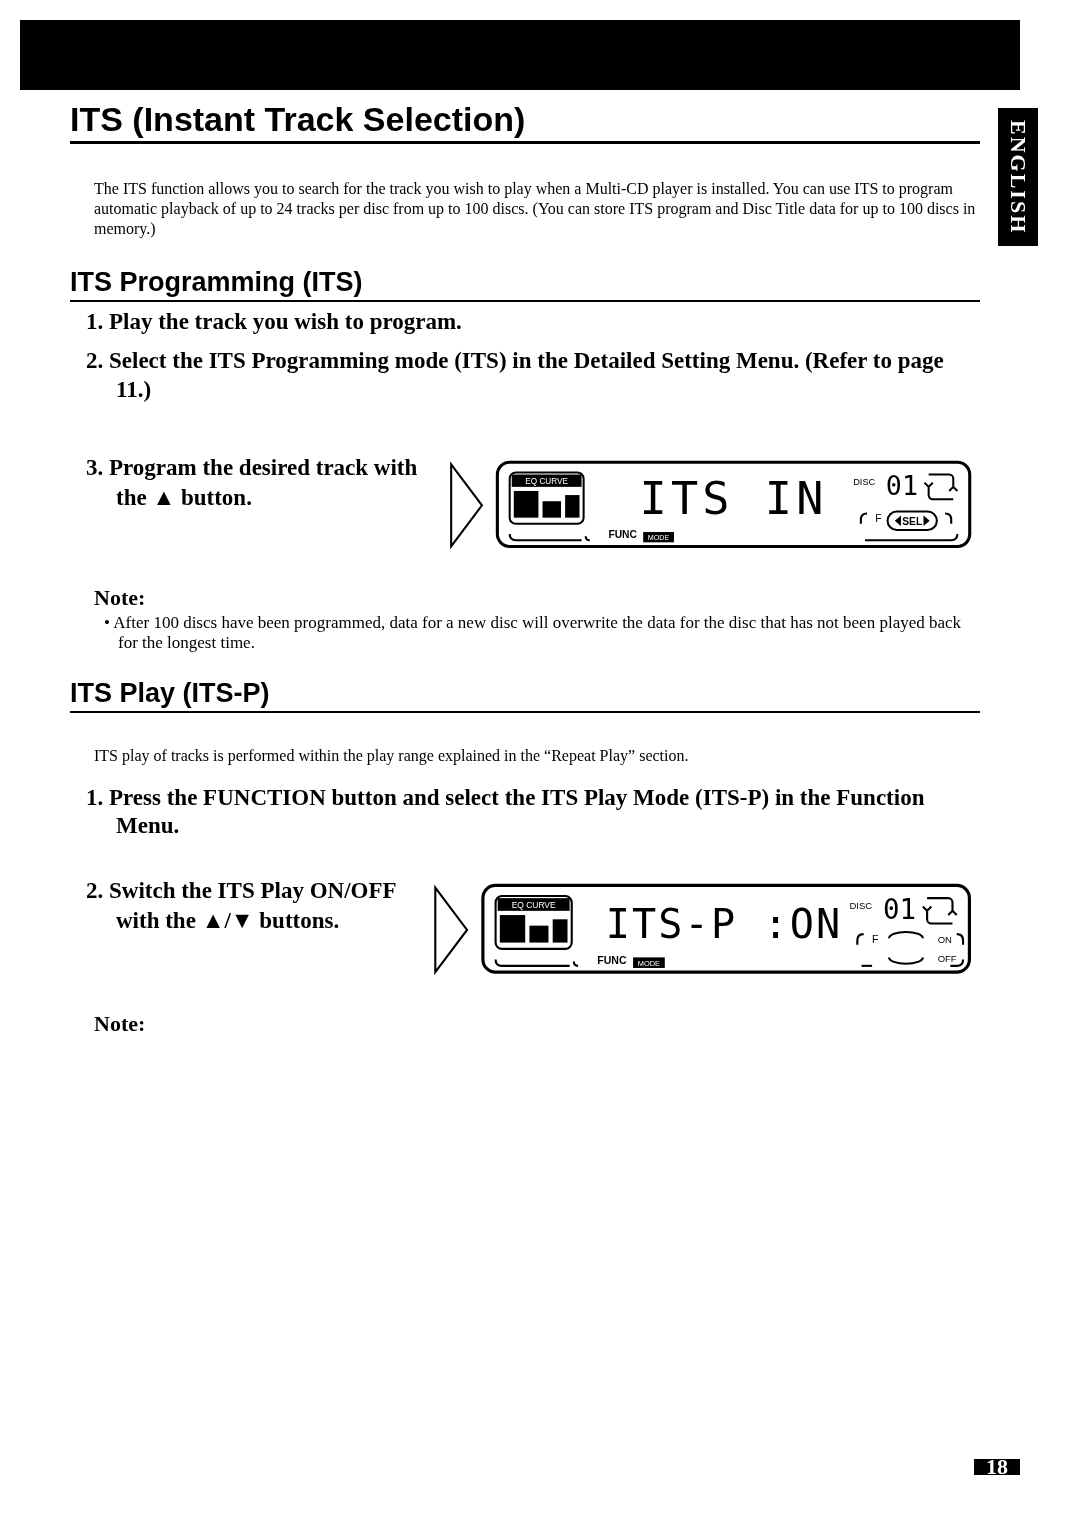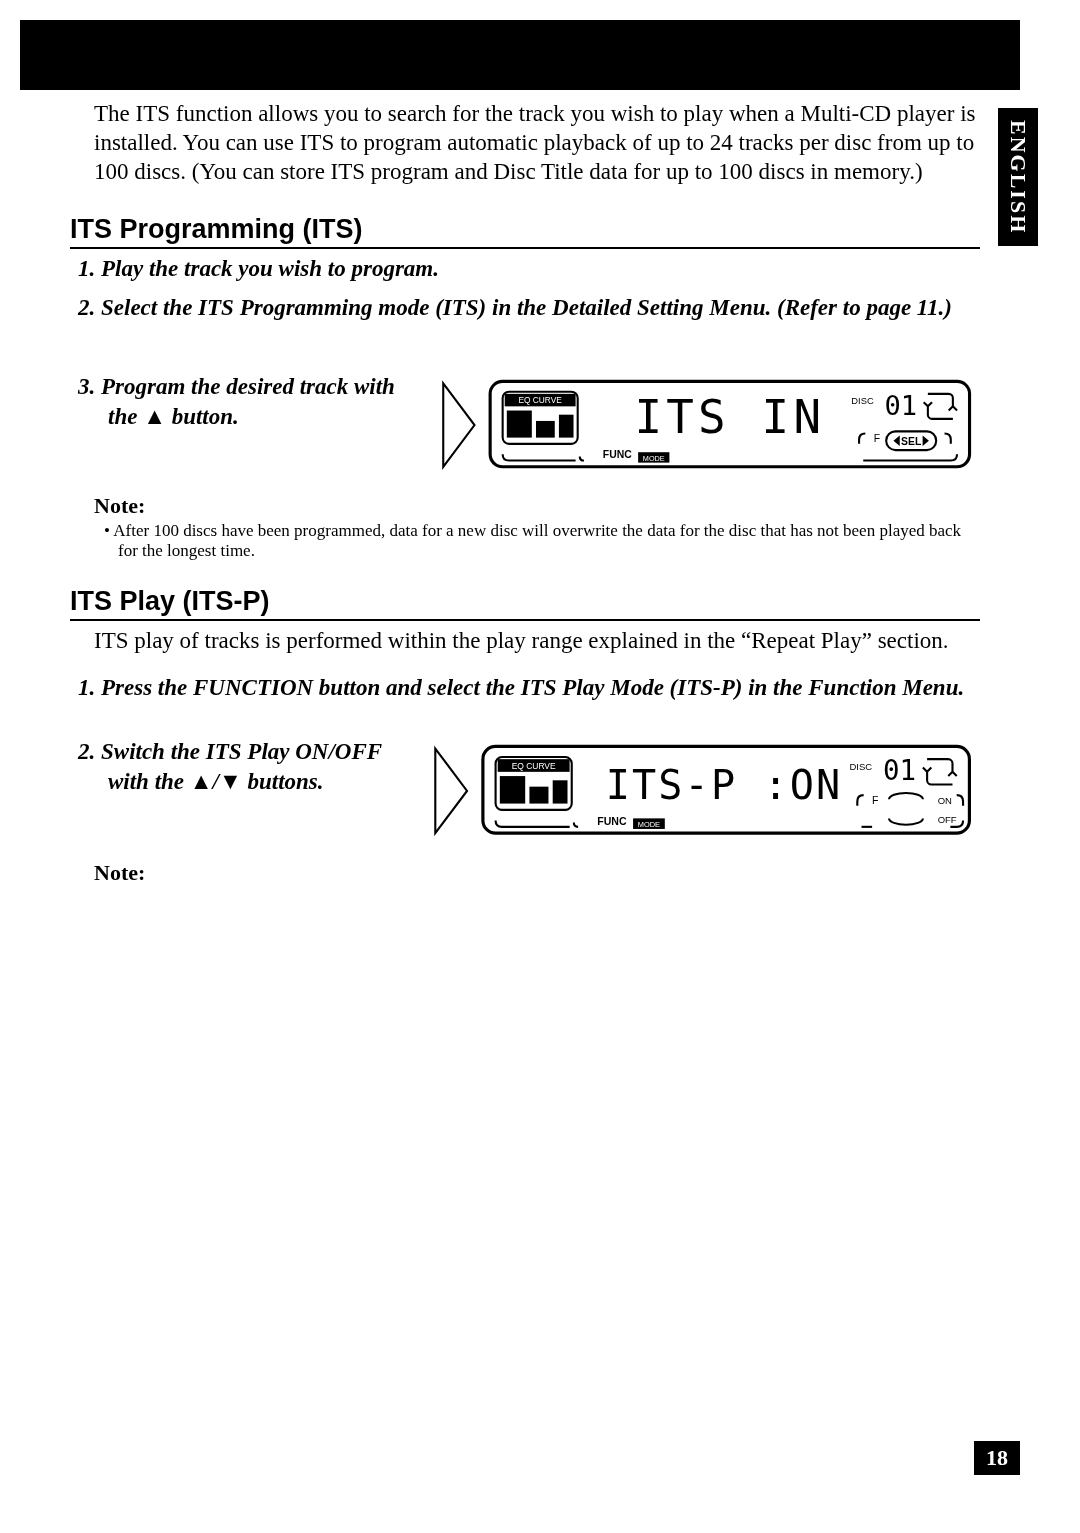--- a/index.html
+++ b/index.html
@@ -43,81 +43,81 @@
     font-family: Arial, Helvetica, sans-serif;
     font-weight: bold;
     font-size: 34px;
     border-bottom: 3px solid #000;
     padding-bottom: 2px;
     margin-bottom: 8px;
     display: inline-block;
     width: 100%;
   }
   .body-text {
-    font-size: 23px;
+    font-size: 16px;
     line-height: 1.25;
     margin-left: 24px;
     margin-bottom: 18px;
+    margin-top: 27px;
   }
   .h2 {
     font-family: Arial, Helvetica, sans-serif;
     font-weight: bold;
     font-size: 27px;
     border-bottom: 2px solid #000;
     padding-bottom: 2px;
     margin-top: 10px;
     margin-bottom: 6px;
     display: inline-block;
     width: 100%;
   }
   .step {
     font-size: 23px;
     line-height: 1.25;
     font-weight: bold;
-    margin-left: 8px;
+    margin-left: 16px;
     padding-left: 30px;
     text-indent: -30px;
     margin-bottom: 10px;
-    font-style: italic;
   }
   .step-row {
     display: flex;
     align-items: flex-start;
     gap: 20px;
     margin-bottom: 10px;
   }
   .step-row .step { flex: 0 0 340px; margin-bottom:0; }
   .after-text {
     font-size: 23px;
     line-height: 1.25;
     font-weight: normal;
     margin-left: 30px;
     margin-top: 4px;
     width: 330px;
   }
   .tri { font-family: Arial, sans-serif; }
   .note-label {
     font-weight: bold;
     font-size: 22px;
-    margin-top: 12px;
+    margin-top: 24px;
     margin-left: 24px;
   }
   .note-item {
     font-size: 17px;
     line-height: 1.2;
     margin-left: 48px;
     text-indent: -14px;
     margin-top: 2px;
   }
   .display-fig { flex: 1; }
   .display-fig svg { width: 100%; height: auto; }
   .page-num {
     position: absolute;
     bottom: 58px; right: 60px;
-    width: 46px; height: 34px;
+    width: 46px; height: 16px;
     background: #000;
     color: #fff;
     display: flex;
     align-items: center;
     justify-content: center;
     font-family: "Times New Roman", serif;
     font-weight: bold;
     font-size: 22px;
   }
   .spacer-lg { height: 40px; }
@@ -125,20 +125,21 @@
 </style>
 </head>
 <body>
 
 <div class="top-bar"></div>
 <div class="lang-tab">ENGLISH</div>
 
 <div class="content">
   <div class="content-inner">
 
+    <div class="h1">ITS (Instant Track Selection)</div>
     <div class="body-text">The ITS function allows you to search for the track you wish to play when a Multi-CD player is installed. You can use ITS to program automatic playback of up to 24 tracks per disc from up to 100 discs. (You can store ITS program and Disc Title data for up to 100 discs in memory.)</div>
 
     <div class="h2">ITS Programming (ITS)</div>
 
     <div class="step">1.  Play the track you wish to program.</div>
     <div class="step">2.  Select the ITS Programming mode (ITS) in the Detailed Setting Menu. (Refer to page 11.)</div>
 
     <div class="spacer-lg"></div>
 
     <div class="step-row">

